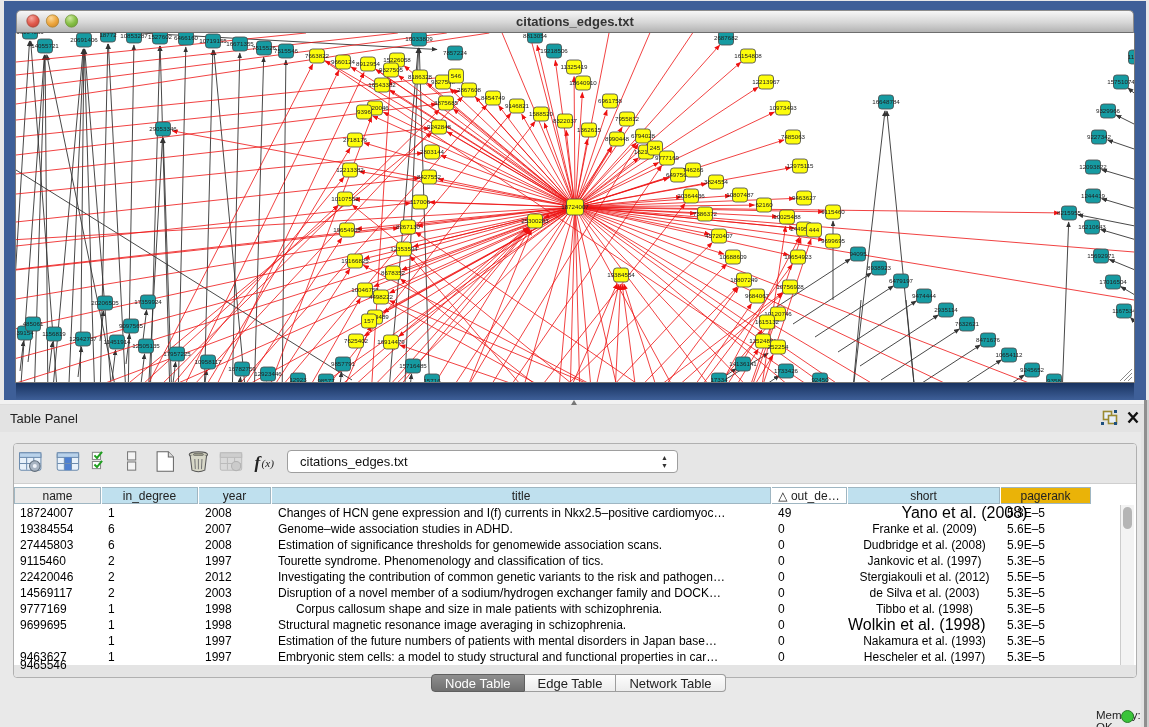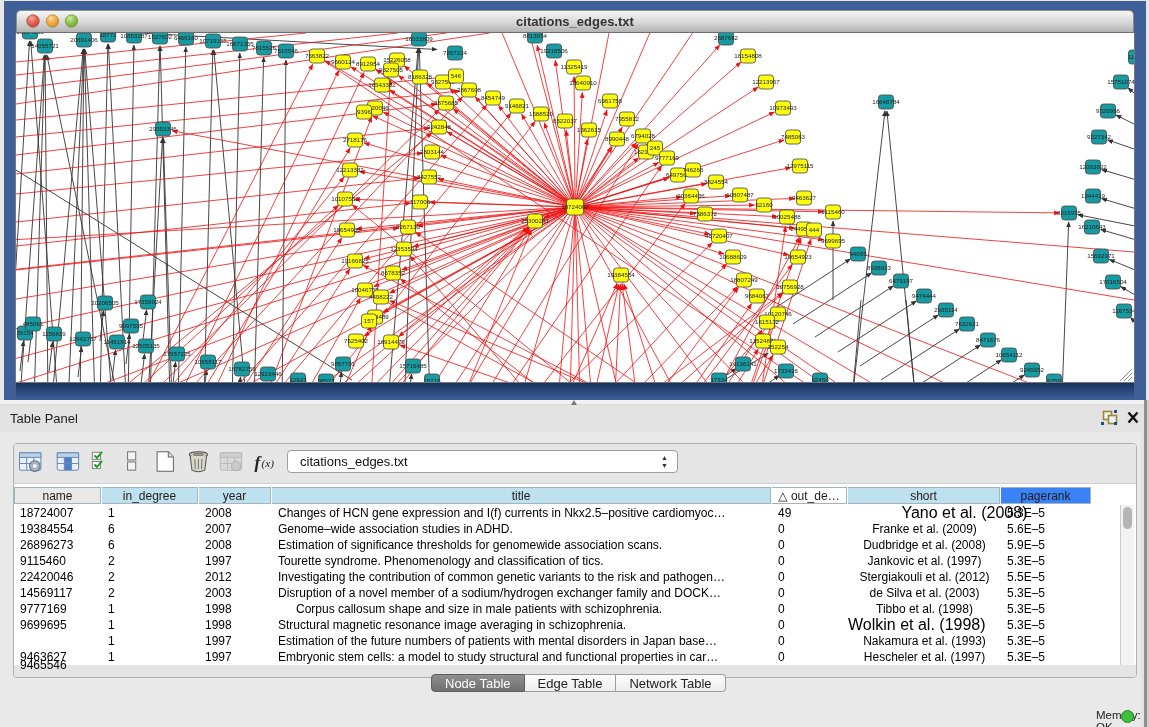--- a/index.html
+++ b/index.html
@@ -683,36 +683,36 @@
 <div class="dd">citations_edges.txt<span class="dda">▲<br>▼</span></div>
 <div style="position:absolute;left:571px;top:400px;width:0;height:0;border-left:3px solid transparent;border-right:3px solid transparent;border-bottom:5px solid #777"></div>
 <div class="tfoot"></div>
 <div style="position:absolute;left:14px;top:505px;width:1106px;height:160px;background:#fff;overflow:hidden"></div>
 <div style="position:absolute;left:14px;top:487px;width:87px;height:17px;background:#e9e9e9;border:1px solid #9fb6c2;border-left:1px solid #9fb6c2;text-align:center;font-size:12px;line-height:17px;color:#222">name</div>
 <div style="position:absolute;left:102px;top:487px;width:96px;height:17px;background:#bfe0ee;border:1px solid #9fb6c2;border-left:0;text-align:center;font-size:12px;line-height:17px;color:#222">in_degree</div>
 <div style="position:absolute;left:199px;top:487px;width:72px;height:17px;background:#bfe0ee;border:1px solid #9fb6c2;border-left:0;text-align:center;font-size:12px;line-height:17px;color:#222">year</div>
 <div style="position:absolute;left:272px;top:487px;width:499px;height:17px;background:#bfe0ee;border:1px solid #9fb6c2;border-left:0;text-align:center;font-size:12px;line-height:17px;color:#222">title</div>
 <div style="position:absolute;left:772px;top:487px;width:75px;height:17px;background:#ffffff;border:1px solid #9fb6c2;border-left:0;text-align:center;font-size:12px;line-height:17px;color:#222">△ out_de…</div>
 <div style="position:absolute;left:848px;top:487px;width:152px;height:17px;background:#bfe0ee;border:1px solid #9fb6c2;border-left:0;text-align:center;font-size:12px;line-height:17px;color:#222">short</div>
-<div style="position:absolute;left:1001px;top:487px;width:90px;height:17px;background:#3b82f6;border:1px solid #9fb6c2;border-left:0;text-align:center;font-size:12px;line-height:17px;color:#222">pagerank</div>
+<div style="position:absolute;left:1001px;top:487px;width:90px;height:17px;background:#eab308;border:1px solid #9fb6c2;border-left:0;text-align:center;font-size:12px;line-height:17px;color:#222">pagerank</div>
 <div style="position:absolute;left:20px;top:505px;width:80px;height:16px;font-size:12px;line-height:16px;white-space:nowrap;overflow:hidden">18724007</div>
 <div style="position:absolute;left:108px;top:505px;width:89px;height:16px;font-size:12px;line-height:16px;white-space:nowrap;overflow:hidden">1</div>
 <div style="position:absolute;left:205px;top:505px;width:65px;height:16px;font-size:12px;line-height:16px;white-space:nowrap;overflow:hidden">2008</div>
 <div style="position:absolute;left:278px;top:505px;width:492px;height:16px;font-size:12px;line-height:16px;white-space:nowrap;overflow:hidden">Changes of HCN gene expression and I(f) currents in Nkx2.5–positive cardiomyoc…</div>
 <div style="position:absolute;left:778px;top:505px;width:68px;height:16px;font-size:12px;line-height:16px;white-space:nowrap;overflow:hidden">49</div>
 <div style="position:absolute;left:888px;top:505px;width:153px;height:16px;font-size:16px;line-height:16px;text-align:center;white-space:nowrap;overflow:hidden">Yano et al. (2008)</div>
 <div style="position:absolute;left:1007px;top:505px;width:83px;height:16px;font-size:12px;line-height:16px;white-space:nowrap;overflow:hidden">5.3E–5</div>
 <div style="position:absolute;left:20px;top:521px;width:80px;height:16px;font-size:12px;line-height:16px;white-space:nowrap;overflow:hidden">19384554</div>
 <div style="position:absolute;left:108px;top:521px;width:89px;height:16px;font-size:12px;line-height:16px;white-space:nowrap;overflow:hidden">6</div>
 <div style="position:absolute;left:205px;top:521px;width:65px;height:16px;font-size:12px;line-height:16px;white-space:nowrap;overflow:hidden">2007</div>
 <div style="position:absolute;left:278px;top:521px;width:492px;height:16px;font-size:12px;line-height:16px;white-space:nowrap;overflow:hidden">Genome–wide association studies in ADHD.</div>
 <div style="position:absolute;left:778px;top:521px;width:68px;height:16px;font-size:12px;line-height:16px;white-space:nowrap;overflow:hidden">0</div>
 <div style="position:absolute;left:848px;top:521px;width:153px;height:16px;font-size:12px;line-height:16px;text-align:center;white-space:nowrap;overflow:hidden">Franke et al. (2009)</div>
 <div style="position:absolute;left:1007px;top:521px;width:83px;height:16px;font-size:12px;line-height:16px;white-space:nowrap;overflow:hidden">5.6E–5</div>
-<div style="position:absolute;left:20px;top:537px;width:80px;height:16px;font-size:12px;line-height:16px;white-space:nowrap;overflow:hidden">26896273</div>
+<div style="position:absolute;left:20px;top:537px;width:80px;height:16px;font-size:12px;line-height:16px;white-space:nowrap;overflow:hidden">27445803</div>
 <div style="position:absolute;left:108px;top:537px;width:89px;height:16px;font-size:12px;line-height:16px;white-space:nowrap;overflow:hidden">6</div>
 <div style="position:absolute;left:205px;top:537px;width:65px;height:16px;font-size:12px;line-height:16px;white-space:nowrap;overflow:hidden">2008</div>
 <div style="position:absolute;left:278px;top:537px;width:492px;height:16px;font-size:12px;line-height:16px;white-space:nowrap;overflow:hidden">Estimation of significance thresholds for genomewide association scans.</div>
 <div style="position:absolute;left:778px;top:537px;width:68px;height:16px;font-size:12px;line-height:16px;white-space:nowrap;overflow:hidden">0</div>
 <div style="position:absolute;left:848px;top:537px;width:153px;height:16px;font-size:12px;line-height:16px;text-align:center;white-space:nowrap;overflow:hidden">Dudbridge et al. (2008)</div>
 <div style="position:absolute;left:1007px;top:537px;width:83px;height:16px;font-size:12px;line-height:16px;white-space:nowrap;overflow:hidden">5.9E–5</div>
 <div style="position:absolute;left:20px;top:553px;width:80px;height:16px;font-size:12px;line-height:16px;white-space:nowrap;overflow:hidden">9115460</div>
 <div style="position:absolute;left:108px;top:553px;width:89px;height:16px;font-size:12px;line-height:16px;white-space:nowrap;overflow:hidden">2</div>
 <div style="position:absolute;left:205px;top:553px;width:65px;height:16px;font-size:12px;line-height:16px;white-space:nowrap;overflow:hidden">1997</div>
 <div style="position:absolute;left:278px;top:553px;width:492px;height:16px;font-size:12px;line-height:16px;white-space:nowrap;overflow:hidden">Tourette syndrome. Phenomenology and classification of tics.</div>

